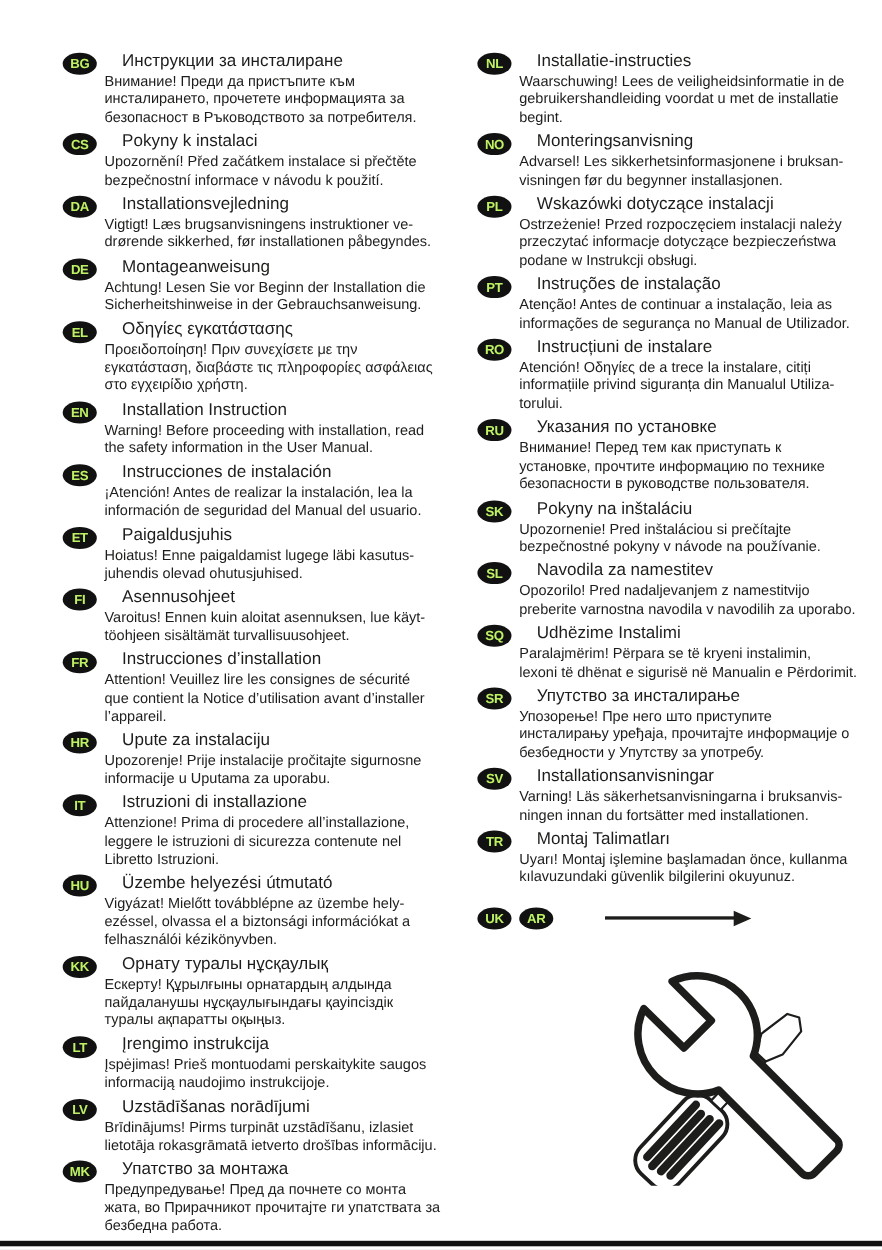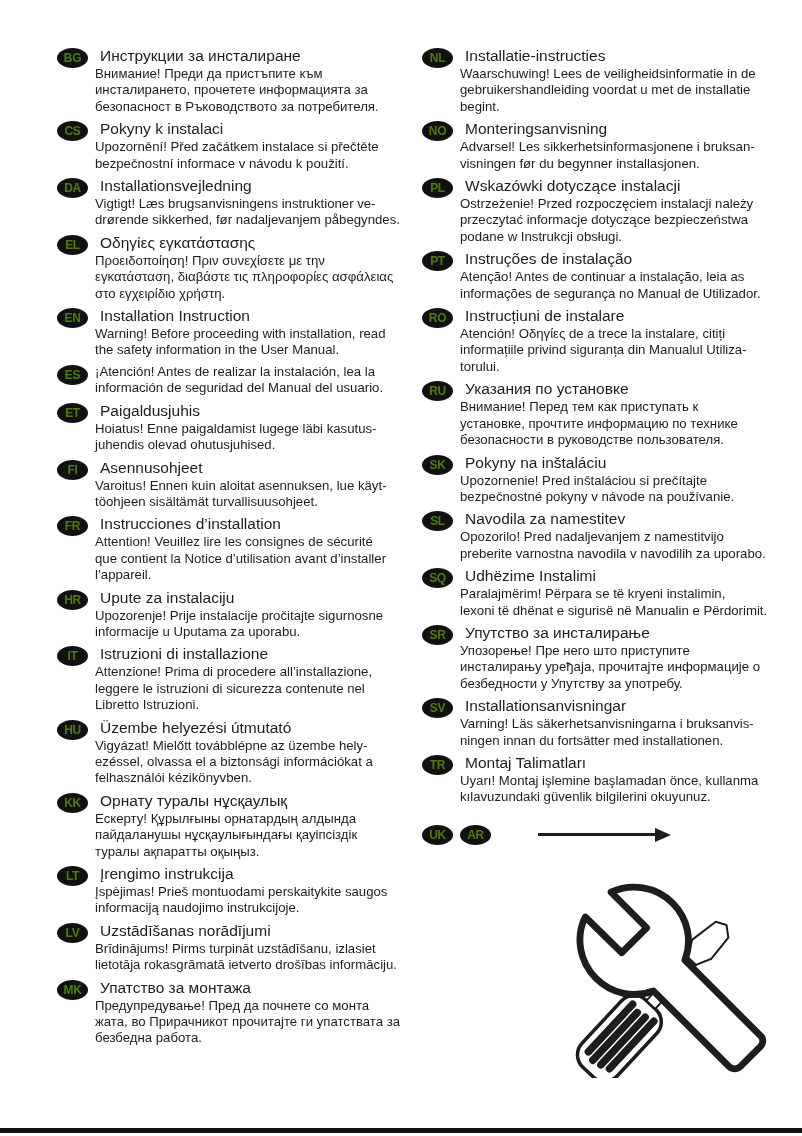--- a/index.html
+++ b/index.html
@@ -3,29 +3,29 @@
 <meta charset="utf-8">
 <style>
   html,body { margin:0; padding:0; background:#e8e8e8; }
   .page {
     position:relative; width:802px; height:1136px; margin:0 auto;
     background:#ffffff; overflow:hidden;
     font-family:"Liberation Sans", sans-serif; color:#1d1d1b;
   }
   .col { position:absolute; top:47px; width:348px; }
   .col-left  { left:57px; }
-  .col-right { left:422px; }
+  .col-right { left:434px; }
   .section { display:grid; grid-template-columns:38px 1fr; margin-bottom:5px; }
   .badge {
     display:inline-block; width:31px; height:20px; margin-top:1px;
-    background:#111111; color:#4d7c0f; border-radius:50%;
+    background:#111111; color:#bef264; border-radius:50%;
     font-weight:bold; font-size:12px; line-height:20px; text-align:center;
     letter-spacing:-0.3px;
   }
-  .title { font-size:15.5px; line-height:18px; margin:0 0 1px 5px; }
+  .title { font-size:15.5px; line-height:18px; margin:0 0 1px 16px; }
   .body  { font-size:13.2px; line-height:16.4px; }
   .body .lead { font-weight:400; }
   .body .rest { white-space:pre-line; }
   .ukar-row { margin-top:18px; display:flex; align-items:center; }
   .ukar-row .badge { margin-right:7px; }
   .arrow { position:relative; width:118px; height:2.5px; background:#1d1d1b; margin-left:40px; }
   .arrow::after {
     content:""; position:absolute; right:-15px; top:-5.5px;
     border-left:16px solid #1d1d1b; border-top:7px solid transparent;
     border-bottom:7px solid transparent;
@@ -55,24 +55,32 @@
       <div class="body"><b class="lead">Upozornění!</b><span class="rest"> Před začátkem instalace si přečtěte
 bezpečnostní informace v návodu k použití.</span></div>
     </div>
   </div>
 
   <div class="section">
     <span class="badge">DA</span>
     <div class="txt">
       <div class="title">Installationsvejledning</div>
       <div class="body"><b class="lead">Vigtigt!</b><span class="rest"> Læs brugsanvisningens instruktioner ve-
-drørende sikkerhed, før nadaljevanjem påbegyndes.</span></div>
-    </div>
-  </div>
-
+drørende sikkerhed, før installationen påbegyndes.</span></div>
+    </div>
+  </div>
+
+  <div class="section">
+    <span class="badge">DE</span>
+    <div class="txt">
+      <div class="title">Montageanweisung</div>
+      <div class="body"><b class="lead">Achtung!</b><span class="rest"> Lesen Sie vor Beginn der Installation die
+Sicherheitshinweise in der Gebrauchsanweisung.</span></div>
+    </div>
+  </div>
 
   <div class="section">
     <span class="badge">EL</span>
     <div class="txt">
       <div class="title">Οδηγίες εγκατάστασης</div>
       <div class="body"><b class="lead">Προειδοποίηση!</b><span class="rest"> Πριν συνεχίσετε με την
 εγκατάσταση, διαβάστε τις πληροφορίες ασφάλειας
 στο εγχειρίδιο χρήστη.</span></div>
     </div>
   </div>
@@ -82,20 +90,21 @@
     <div class="txt">
       <div class="title">Installation Instruction</div>
       <div class="body"><b class="lead">Warning!</b><span class="rest"> Before proceeding with installation, read
 the safety information in the User Manual.</span></div>
     </div>
   </div>
 
   <div class="section">
     <span class="badge">ES</span>
     <div class="txt">
+      <div class="title">Instrucciones de instalación</div>
       <div class="body"><b class="lead" style="font-weight: 400;">¡Atención!</b><span class="rest"> Antes de realizar la instalación, lea la
 información de seguridad del Manual del usuario.</span></div>
     </div>
   </div>
 
   <div class="section">
     <span class="badge">ET</span>
     <div class="txt">
       <div class="title">Paigaldusjuhis</div>
       <div class="body"><b class="lead">Hoiatus!</b><span class="rest"> Enne paigaldamist lugege läbi kasutus-

